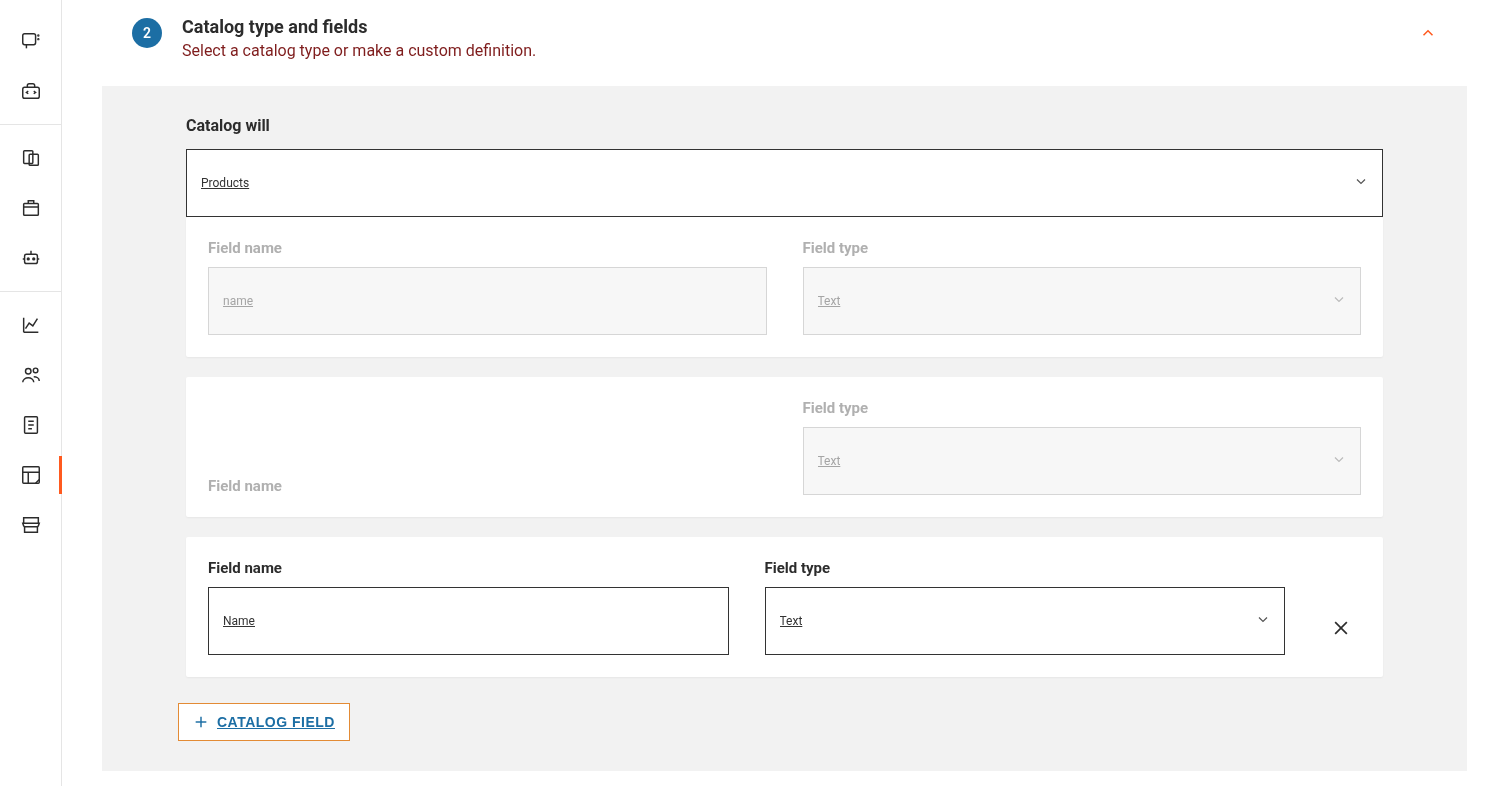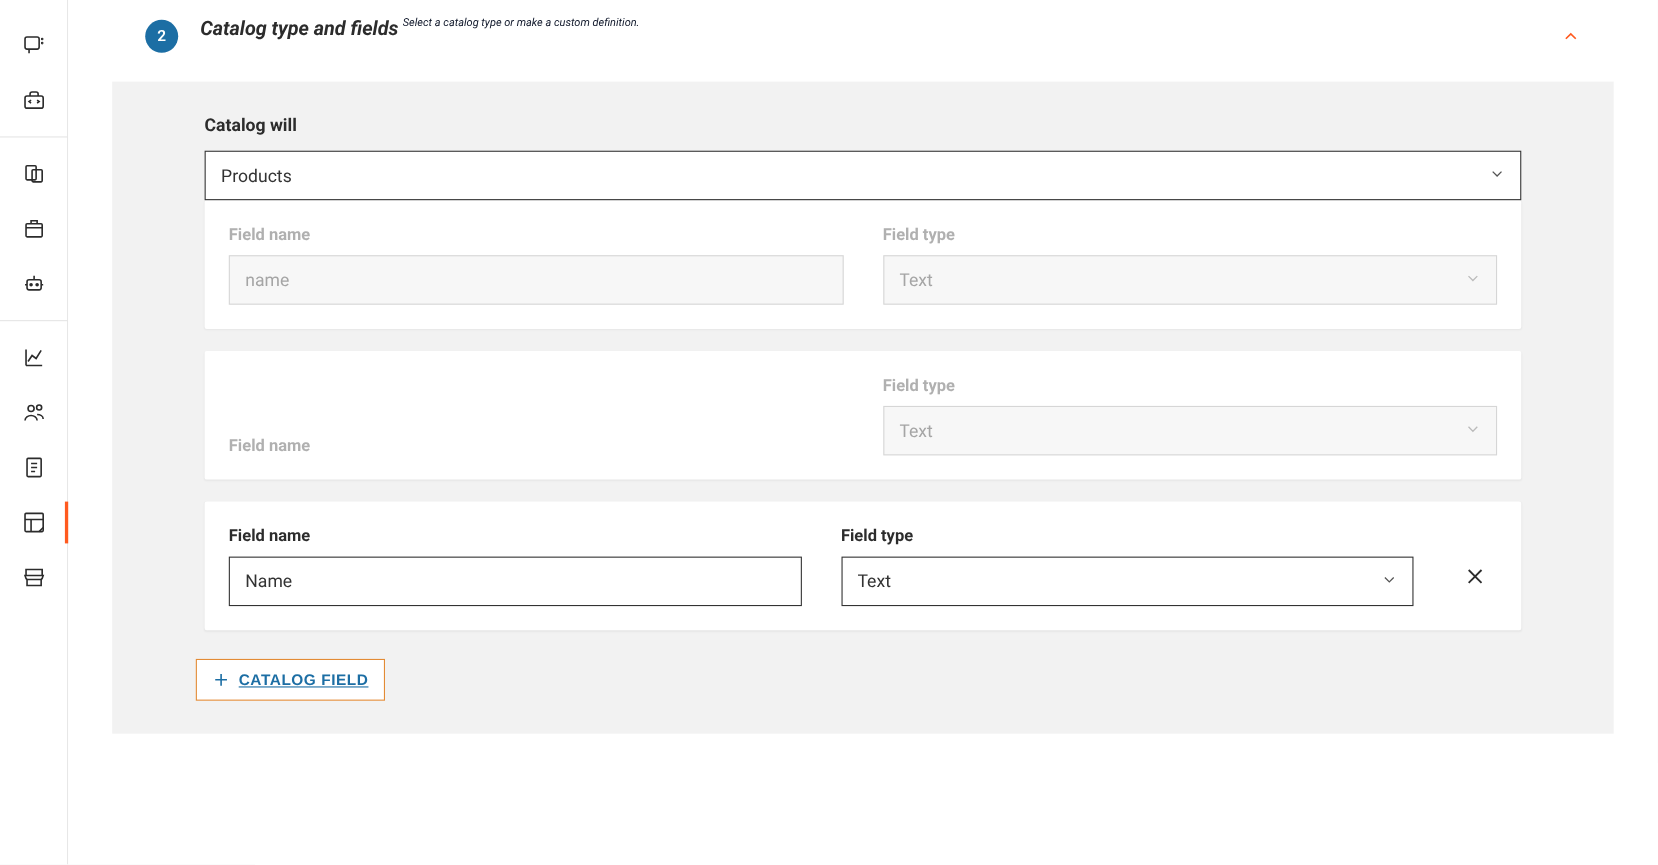--- a/index.html
+++ b/index.html
@@ -83,23 +83,23 @@
     color: #fff;
     font-weight: 600;
     display: flex;
     align-items: center;
     justify-content: center;
     font-size: 14px;
     margin-right: 20px;
     margin-top: 2px;
     flex-shrink: 0;
   }
-  .step-titles { display: flex; flex-direction: row; gap: 4px; font-style: italic; }
+  .step-titles { display: flex; flex-direction: column; gap: 4px; }
   .step-title { font-size: 18px; font-weight: 700; color: #2c2c2c; }
-  .step-sub { font-size: 10px; color: #0f172a; }
+  .step-sub { font-size: 16px; color: #7f1d1d; }
   .collapse-caret {
     position: absolute;
     right: 30px;
     top: 24px;
     color: #ff5a1f;
     cursor: pointer;
   }
   .collapse-caret svg { width: 18px; height: 18px; stroke: #ff5a1f; stroke-width: 2; fill: none; }
 
   
@@ -123,26 +123,27 @@
     color: #555;
     margin-bottom: 28px;
   }
 
   .select-wrap {
     position: relative;
     width: 100%;
   }
   .select, .text-input {
     width: 100%;
-    font-size: 16px;
-    padding: 12px 14px;
+    font-size: 12px;
+    padding: 26px 14px;
     border: 1px solid #333;
     background: #fff;
     color: #333;
     font-family: inherit;
+    text-decoration: underline;
   }
   .select-caret {
     position: absolute;
     right: 14px;
     top: 50%;
     transform: translateY(-50%);
     pointer-events: none;
   }
   .select-caret svg { width: 16px; height: 16px; stroke: #555; stroke-width: 1.8; fill: none; }
 

